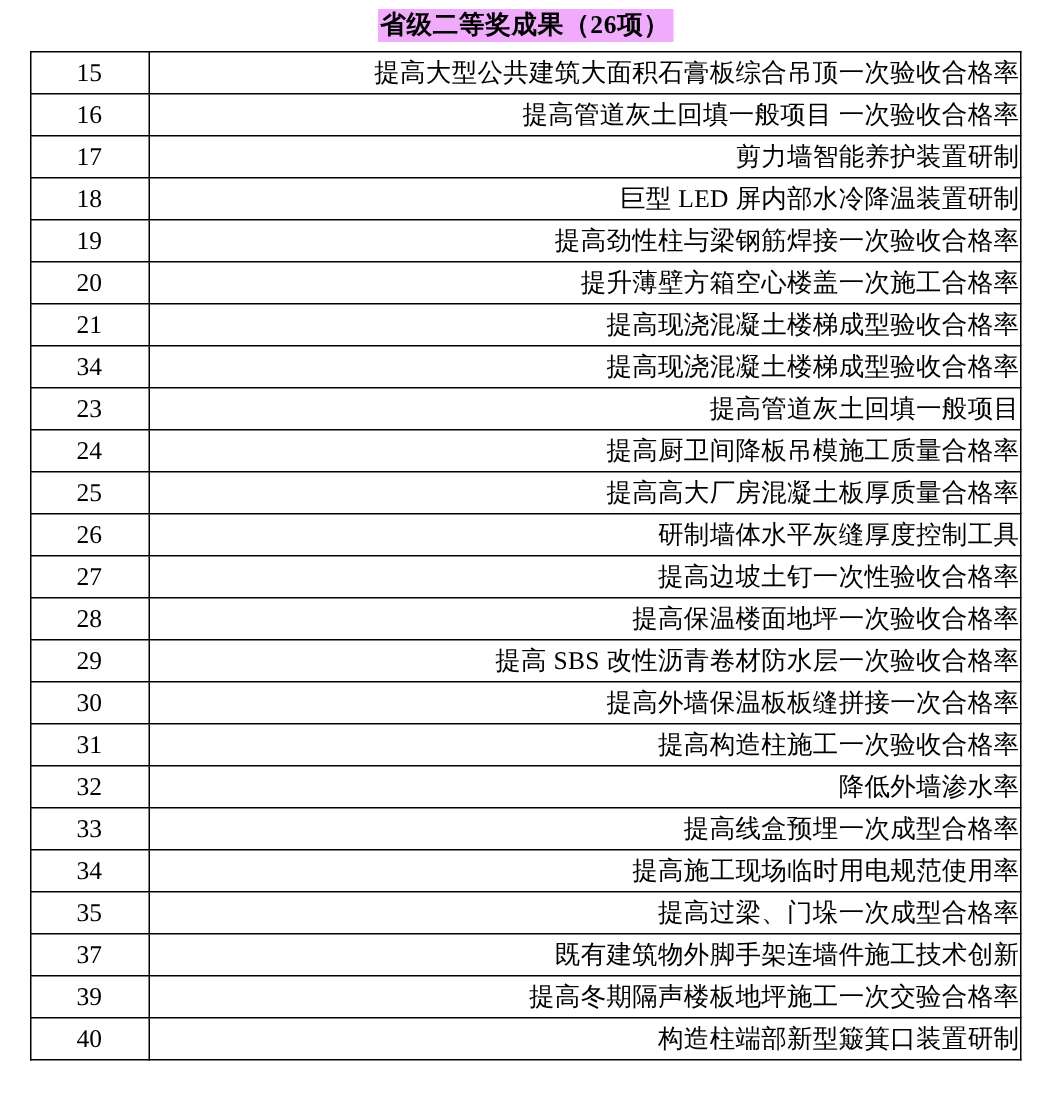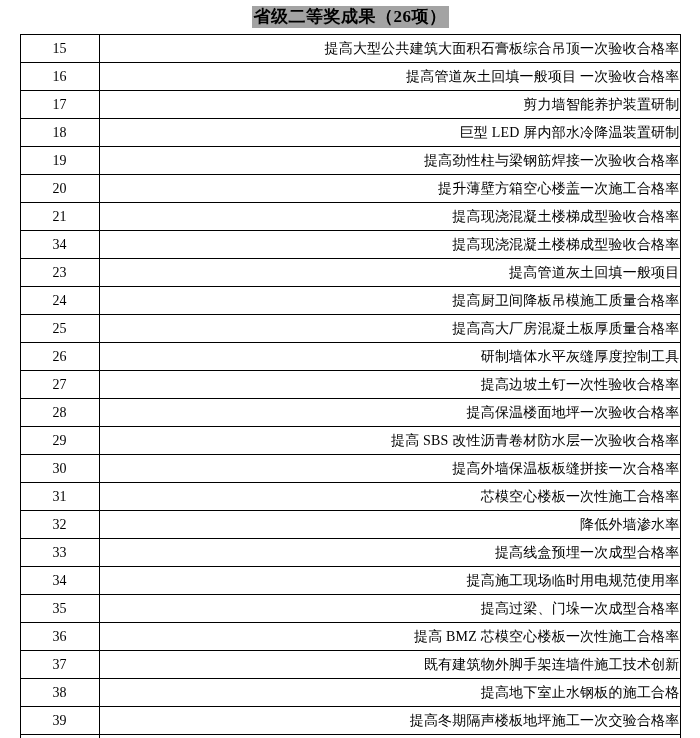--- a/index.html
+++ b/index.html
@@ -20,38 +20,38 @@
     height: 738px;
     box-sizing: border-box;
   }
   .title-wrap {
     height: 34px;
     display: flex;
     align-items: center;
     justify-content: center;
   }
   .title {
-    background: #a3a3a3;
+    background: #f0abfc;
     font-size: 17px;
     font-weight: bold;
     line-height: 1.2;
     padding: 1px 2px;
     letter-spacing: 0.5px;
     font-family: "Liberation Serif", serif;
   }
   table.results {
     border-collapse: collapse;
     width: 661px;
     margin: 0 auto;
     table-layout: fixed;
   }
   table.results td {
     border: 1px solid #000000;
     height: 27px;
-    font-size: 14px;
+    font-size: 17px;
     font-family: "Liberation Serif", serif;
     padding: 0;
     vertical-align: middle;
   }
   td.num {
     width: 78px;
     text-align: center;
     font-family: "Liberation Serif", serif;
   }
   td.name {
@@ -130,49 +130,41 @@
       <tr>
         <td class="num">29</td>
         <td class="name">提高 SBS 改性沥青卷材防水层一次验收合格率</td>
       </tr>
       <tr>
         <td class="num">30</td>
         <td class="name">提高外墙保温板板缝拼接一次合格率</td>
       </tr>
       <tr>
         <td class="num">31</td>
-        <td class="name">芯模空心楼板一次性施工合格率</td>
+        <td class="name">提高构造柱施工一次验收合格率</td>
       </tr>
       <tr>
         <td class="num">32</td>
         <td class="name">降低外墙渗水率</td>
       </tr>
       <tr>
         <td class="num">33</td>
         <td class="name">提高线盒预埋一次成型合格率</td>
       </tr>
       <tr>
         <td class="num">34</td>
         <td class="name">提高施工现场临时用电规范使用率</td>
       </tr>
       <tr>
         <td class="num">35</td>
         <td class="name">提高过梁、门垛一次成型合格率</td>
       </tr>
       <tr>
-        <td class="num">36</td>
-        <td class="name">提高 BMZ 芯模空心楼板一次性施工合格率</td>
-      </tr>
-      <tr>
         <td class="num">37</td>
         <td class="name">既有建筑物外脚手架连墙件施工技术创新</td>
-      </tr>
-      <tr>
-        <td class="num">38</td>
-        <td class="name">提高地下室止水钢板的施工合格</td>
       </tr>
       <tr>
         <td class="num">39</td>
         <td class="name">提高冬期隔声楼板地坪施工一次交验合格率</td>
       </tr>
       <tr>
         <td class="num">40</td>
         <td class="name">构造柱端部新型簸箕口装置研制</td>
       </tr>
     </tbody>

